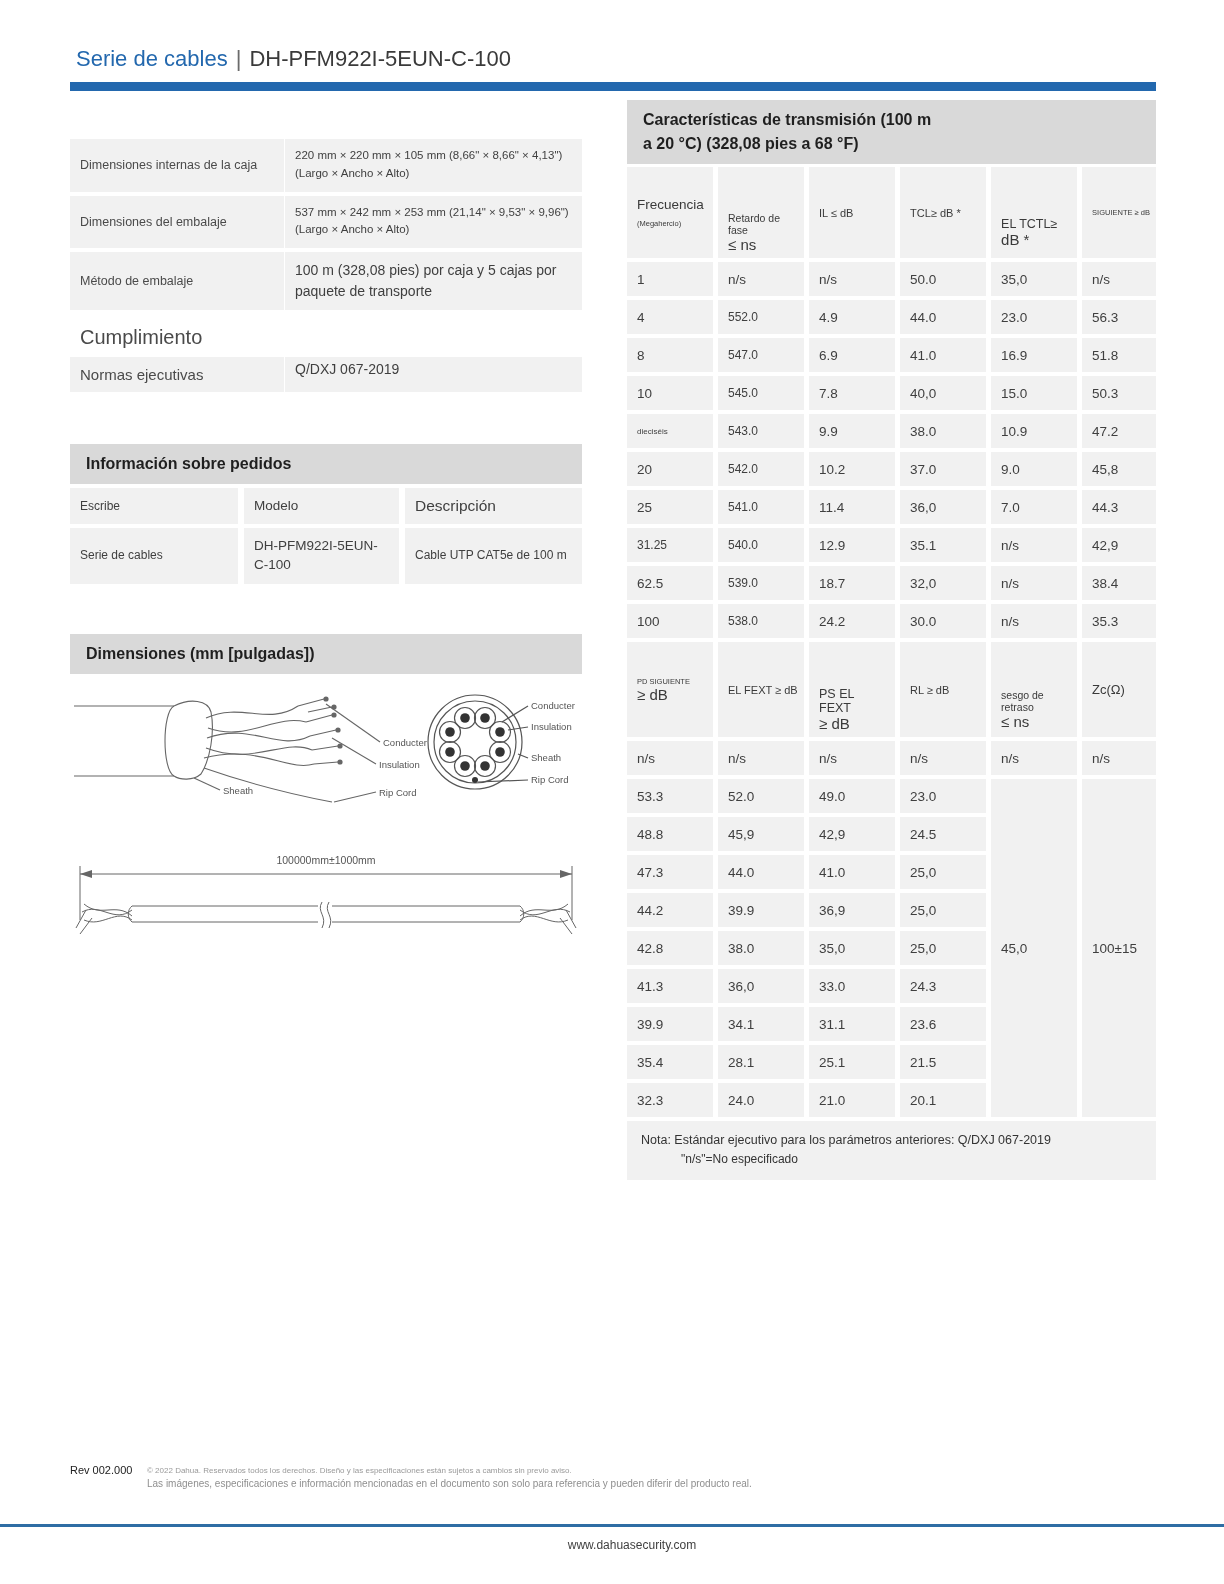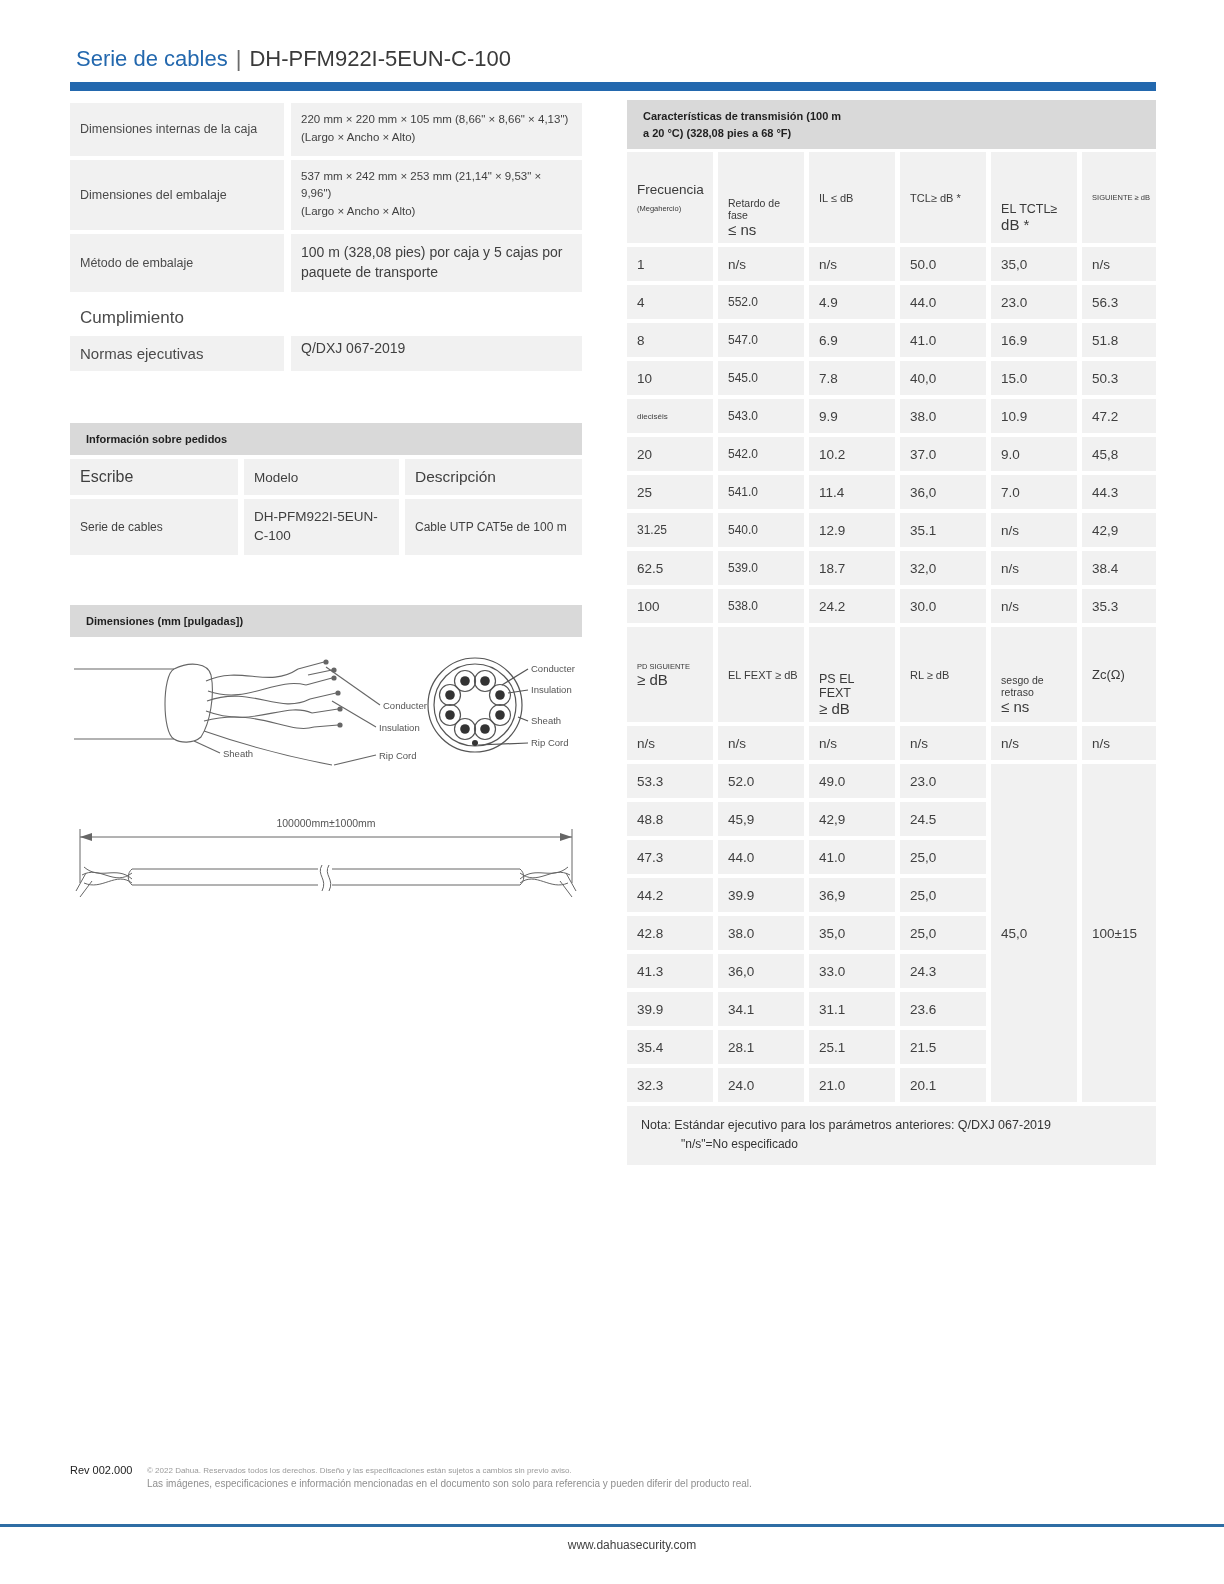--- a/index.html
+++ b/index.html
@@ -18,34 +18,34 @@
   .accent-bar { position:absolute; left:70px; top:82px; width:1086px; height:9px; background:#2368ae; }
 
   
   .left-col  { position:absolute; left:70px;  top:103px; width:512px; }
   .right-col { position:absolute; left:627px; top:100px; width:529px; }
 
   
   .cell { background:#f1f1f1; padding:9px 10px; font-size:13px; color:#3f3f3f; }
 
   
-  .spec-grid { display:grid; grid-template-columns:214px 1fr; gap:4px 7px; }
+  .spec-grid { display:grid; grid-template-columns:214px 1fr; gap:4px 1px;margin-top:36px; }
   .spec-label { font-size:12.5px; color:#4a4a4a; display:flex; align-items:center; }
   .spec-value { font-size:11.5px; line-height:1.55; white-space:pre-line; padding-top:8px; }
   .spec-value.big { font-size:14px; line-height:1.45; }
-  .spec-heading { grid-column:1 / -1; background:#fff; font-size:17px; color:#4a4a4a; padding:12px 10px 4px 10px; }
+  .spec-heading { grid-column:1 / -1; background:#fff; font-size:20px; color:#4a4a4a; padding:12px 10px 4px 10px; }
   .spec-label.big { font-size:15px; }
 
   
-  .section-bar { background:#d9d9d9; padding:8px 16px; font-weight:bold; font-size:11px; color:#1f1f1f; line-height:1.5; }
+  .section-bar { background:#d9d9d9; padding:8px 16px; font-weight:bold; font-size:16px; color:#1f1f1f; line-height:1.5; }
 
   
   .order-section { margin-top:52px; }
   .order-grid { display:grid; grid-template-columns:168px 155px 1fr; gap:4px 6px; margin-top:4px; }
-  .order-grid .h1 { font-size:16px; display:flex; align-items:center; }
+  .order-grid .h1 { font-size:12px; display:flex; align-items:center; }
   .order-grid .h2 { font-size:13.5px; display:flex; align-items:center; }
   .order-grid .h3 { font-size:15.5px; display:flex; align-items:center; }
   .order-grid .c  { font-size:12px; display:flex; align-items:center; line-height:1.4; }
   .order-grid .c.model { font-size:13.5px; }
 
   
   .dim-section { margin-top:50px; }
   .dim-draw { margin-top:6px; }
   svg text { font-family:"Liberation Sans", sans-serif; fill:#555; }
 

